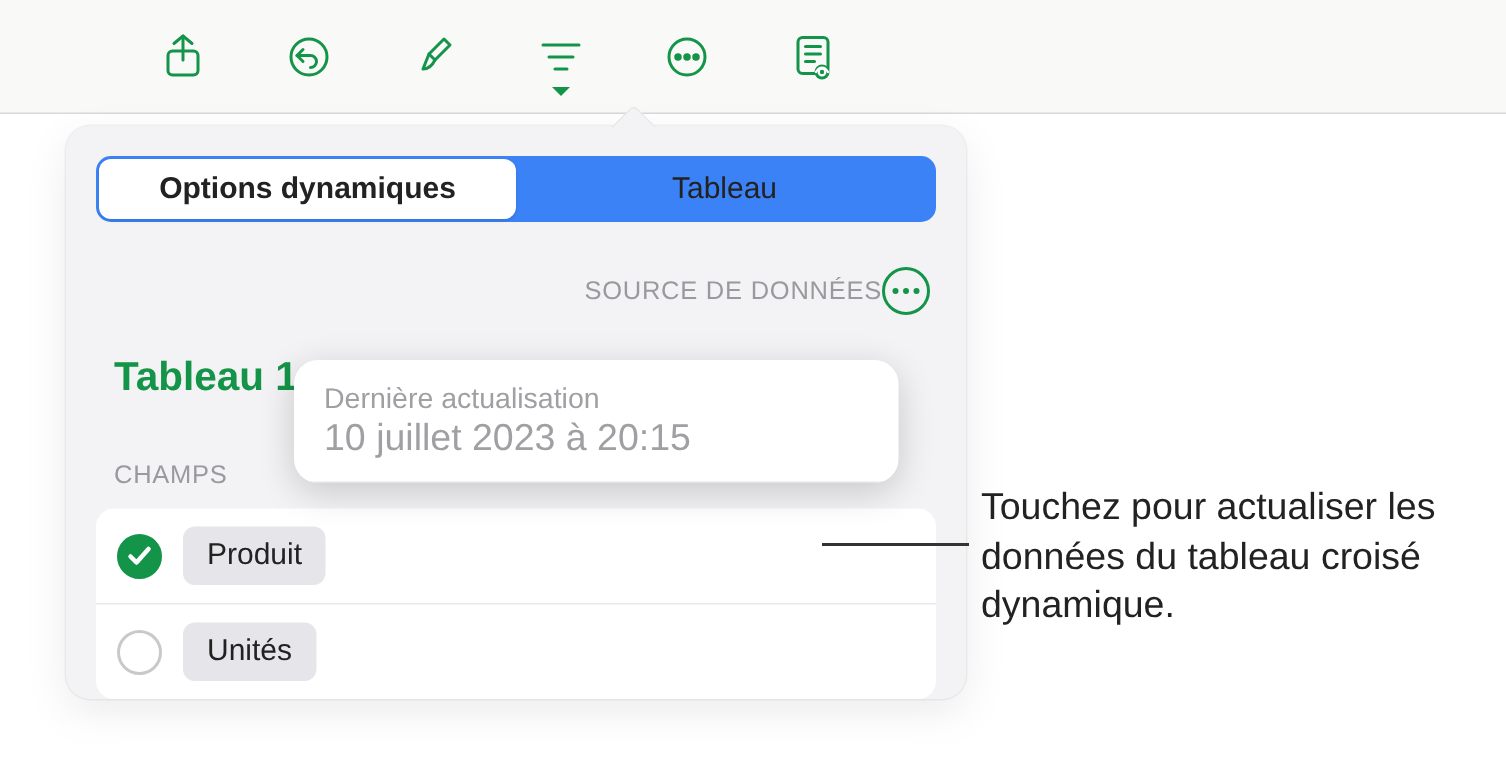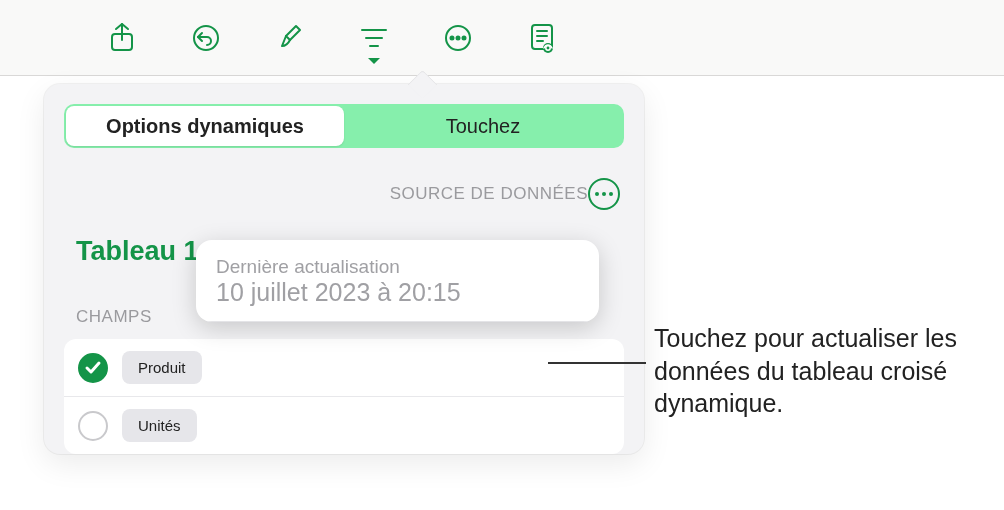--- a/index.html
+++ b/index.html
@@ -50,21 +50,21 @@
       width: 20px; height: 20px;
       background: #f3f3f5;
       border-top: 1px solid rgba(0,0,0,.05);
       border-left: 1px solid rgba(0,0,0,.05);
       transform: rotate(45deg);
       border-top-left-radius: 4px;
     }
 
     .segmented {
       display: flex;
-      background: #86efac;
+      background: #3b82f6;
       border-radius: 10px;
       padding: 2px;
       height: 44px;
       align-items: stretch;
     }
     .segment {
       flex: 1;
       display: flex; align-items: center; justify-content: center;
       font-size: 20px;
       color: #222;
@@ -139,21 +139,21 @@
       border: 2px solid #c9c9cc;
       display:flex;align-items:center;justify-content:center;
       flex-shrink:0;
     }
     .checkbox.checked { background: #149448; border-color:#149448; }
     .checkbox.checked svg { stroke:#fff; }
     .chip {
       background: #e6e6ea;
       border-radius: 8px;
       padding: 8px 16px;
-      font-size: 15px;
+      font-size: 20px;
       color: #222;
     }
 
     
     .refresh-card {
       position: absolute;
       top: 240px;
       left: 196px;
       width: 403px;
       background: #fff;
@@ -257,21 +257,21 @@
         <circle cx="21" cy="26" r="5" fill="#149448" stroke="none"></circle>
         <circle cx="21" cy="26" r="2.2" fill="none" stroke="#fff" stroke-width="1.5"></circle>
         <path d="M17 26c1-2 3-3 4-3s3 1 4 3" stroke="#fff" stroke-width="1.5" fill="none"></path>
       </svg>
   </div>
 </div>
 
 <div class="panel">
   <div class="segmented">
     <div class="segment active">Options dynamiques</div>
-    <div class="segment">Touchez</div>
+    <div class="segment">Tableau</div>
   </div>
 
   <div class="section-header">
     <span class="title">SOURCE DE DONNÉES</span>
     <div class="more-circle">
       <div class="dots">
           <span></span>
           <span></span>
           <span></span>
         </div>

